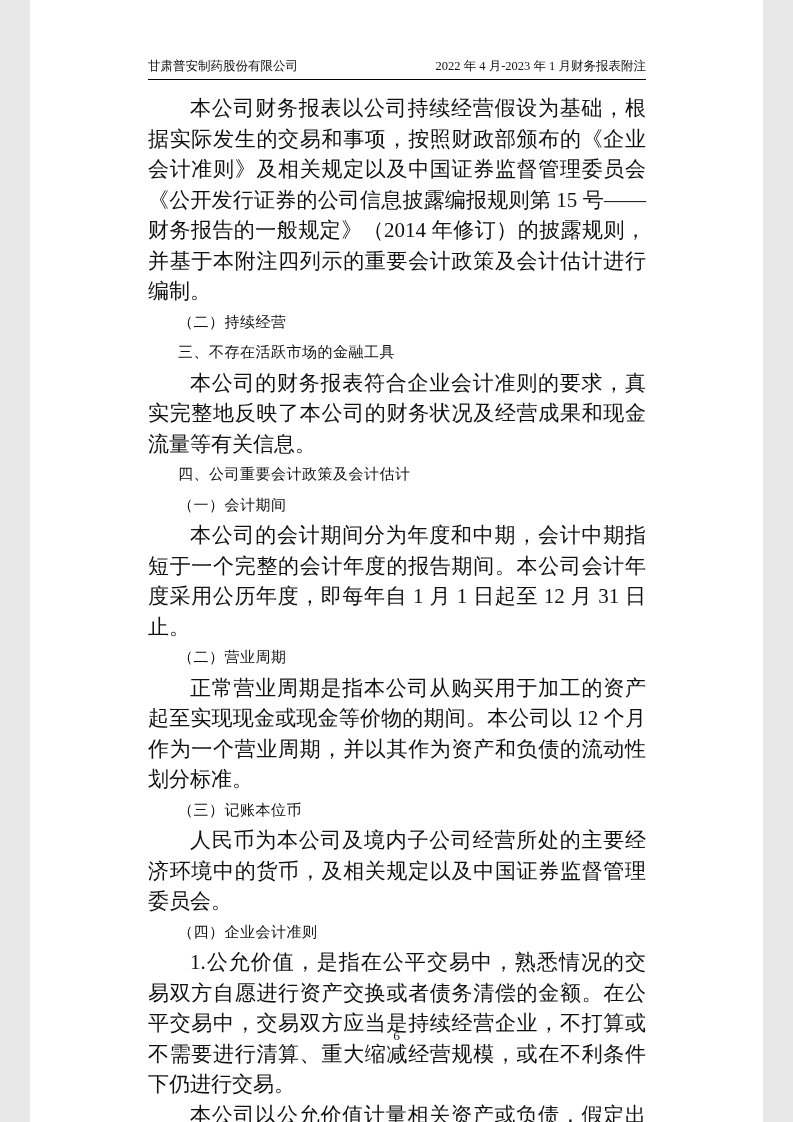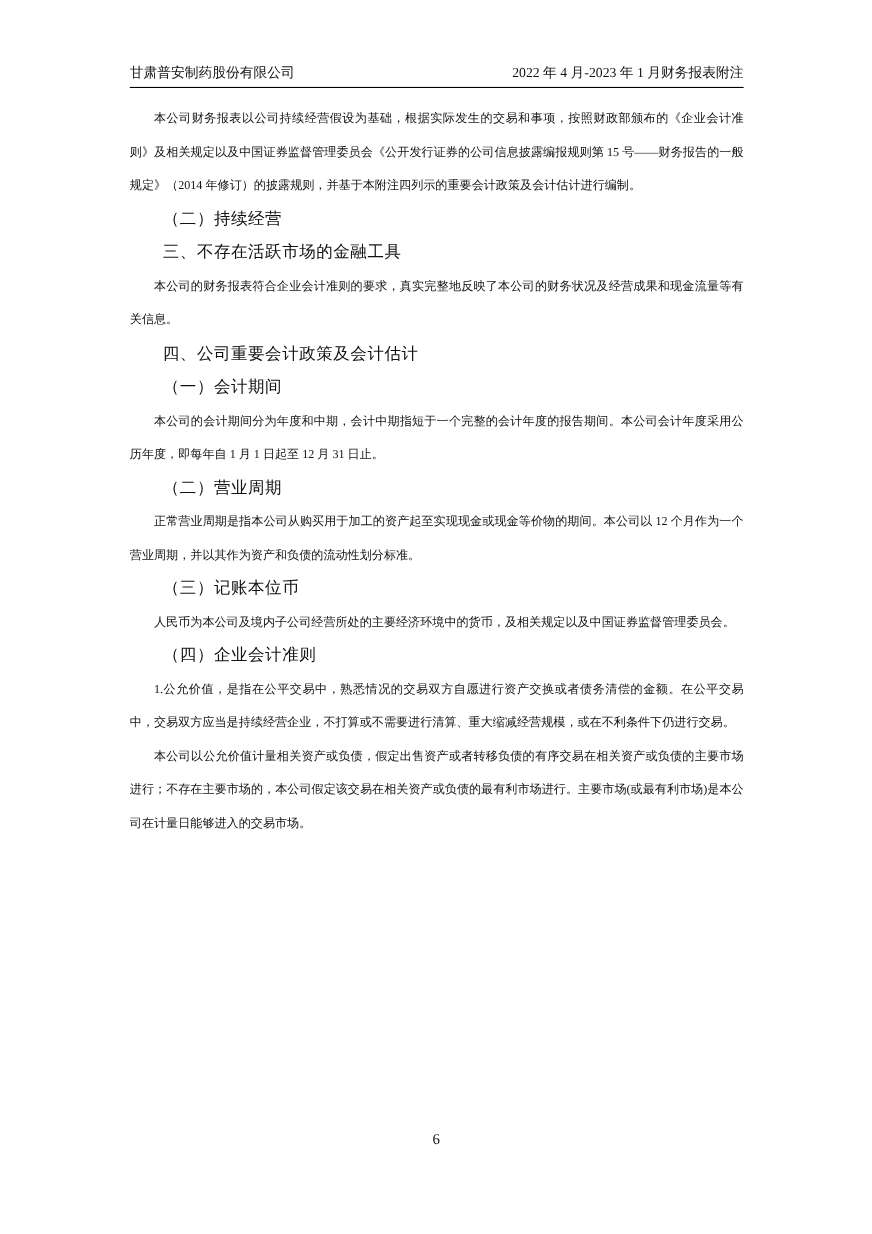--- a/index.html
+++ b/index.html
@@ -1,18 +1,18 @@
 <!DOCTYPE html>
 <html><head>
 <meta charset="utf-8">
 <style>
   * { box-sizing: border-box; }
   html, body { margin: 0; padding: 0; background: #e8e8e8; }
   .page {
-    width: 793px;
+    width: 733px;
     height: 1122px;
     margin: 0 auto;
     background: #ffffff;
     position: relative;
     padding: 56px 117px 0 118px;
     font-family: "Liberation Serif", "DejaVu Serif", serif;
     color: #111111;
     overflow: hidden;
   }
   .page-header {
@@ -21,21 +21,21 @@
     align-items: flex-end;
     font-size: 12.5px;
     line-height: 20px;
     border-bottom: 1.6px solid #000000;
     padding-bottom: 3px;
   }
   .doc-body {
     padding-top: 13px;
   }
   .para {
-    font-size: 11px;
+    font-size: 21px;
     line-height: 30.5px;
     text-align: justify;
     text-indent: 2em;
     margin: 0;
     word-break: break-all;
   }
   .hd {
     font-size: 15px;
     line-height: 30.5px;
     font-weight: normal;

